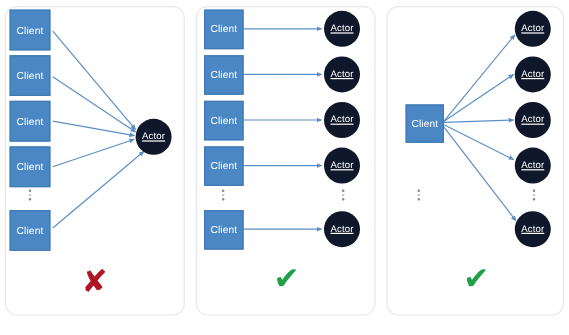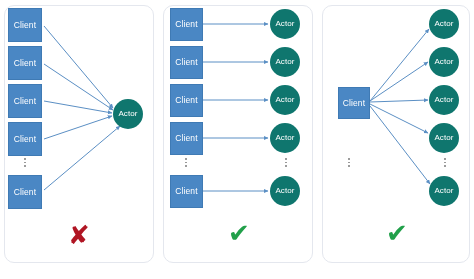--- a/index.html
+++ b/index.html
@@ -38,30 +38,31 @@
     color: #ffffff;
     font-size: 8.5px;
     line-height: 1;
     display: flex;
     align-items: center;
     justify-content: center;
     letter-spacing: 0.1px;
   }
   .node-actor {
     position: absolute;
-    background: #0f766e;
+    background: #0f172a;
     border-radius: 50%;
     box-sizing: border-box;
     color: #ffffff;
     font-size: 8px;
     line-height: 1;
     display: flex;
     align-items: center;
     justify-content: center;
     letter-spacing: 0.1px;
+    text-decoration: underline;
   }
   .ellipsis-v {
     position: absolute;
     color: #7b7b7b;
     font-size: 9px;
     line-height: 3px;
     text-align: center;
     width: 10px;
     letter-spacing: 0;
   }

